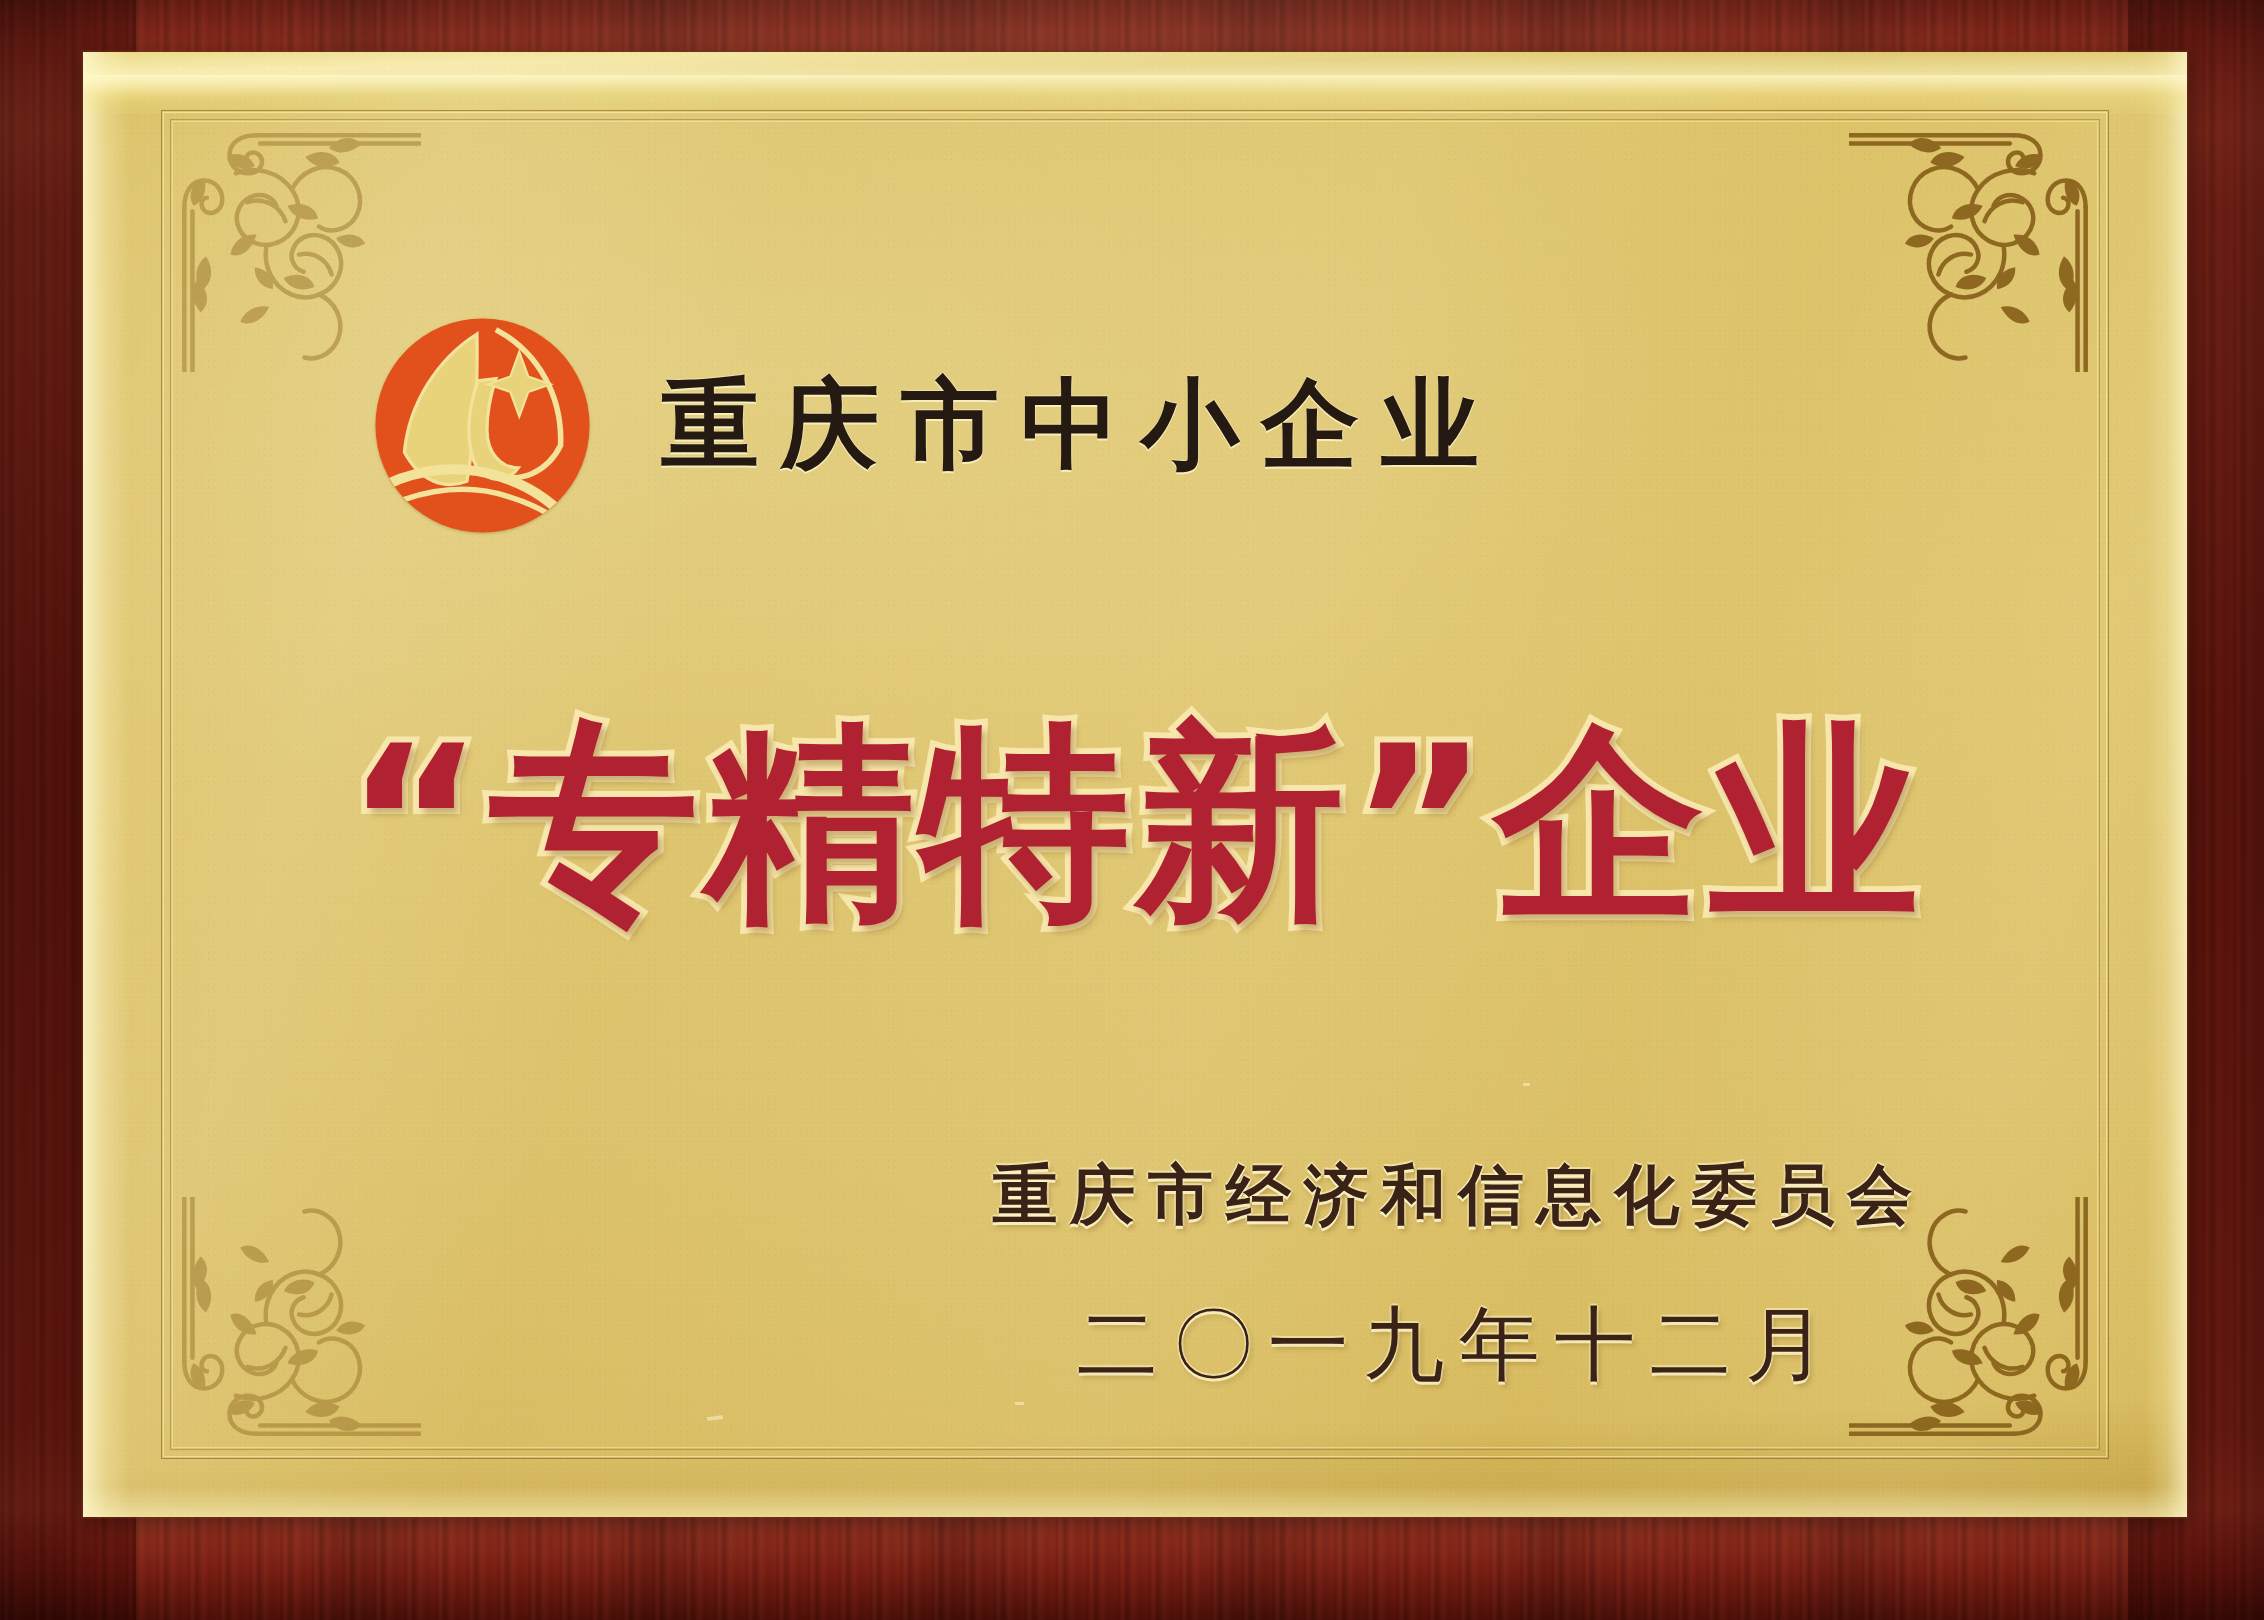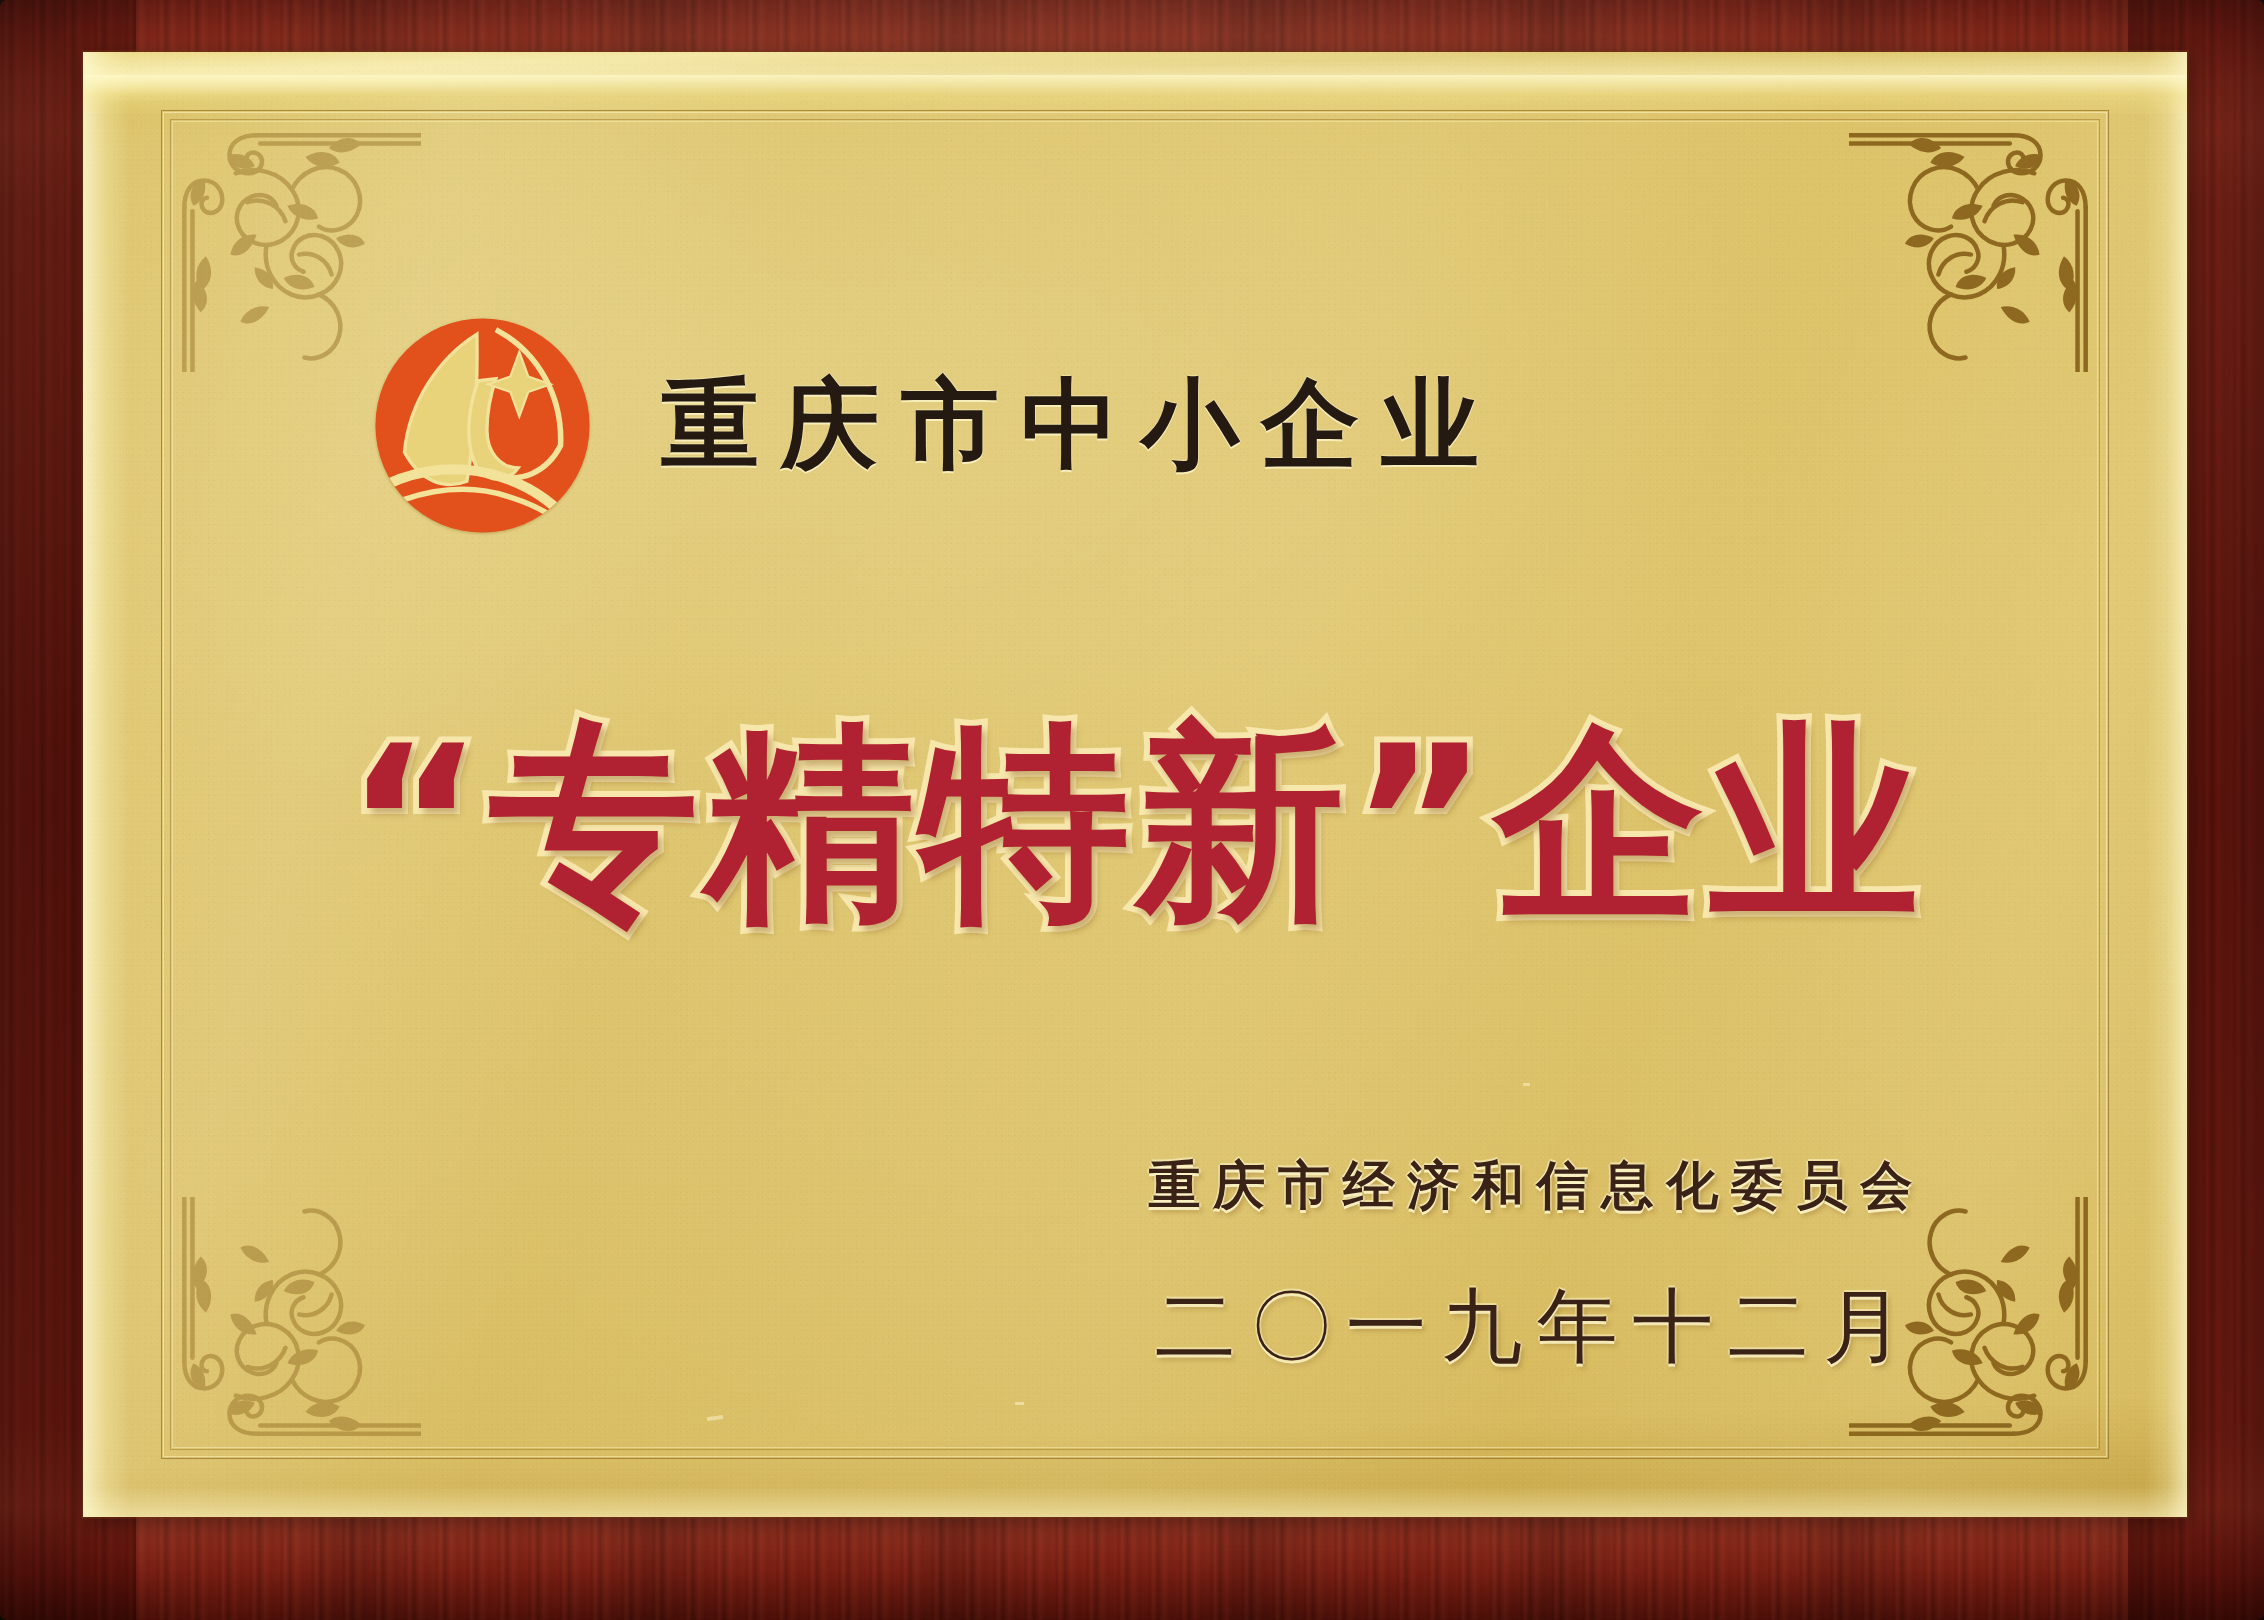--- a/index.html
+++ b/index.html
@@ -33,21 +33,20 @@
         #5e150e 0%,
         #7d2215 2.4%,
         #923020 5%,
         #9c3a27 8%,
         #8e2e1e 13%,
         #7d2417 50%,
         #8c2d1d 88%,
         #9c3a27 93%,
         #7a1f13 97%,
         #4b0f08 100%);
-    border-radius: 7px;
   }
   
   #frame-bevel-left, #frame-bevel-right{
     position:absolute; top:0; bottom:0; width:136px; pointer-events:none;
   }
   #frame-bevel-left{ left:0;
     background:linear-gradient(90deg,#4a0e07 0%,#6d1a10 18%,#8e2d1e 52%,#93321f 78%,#7d2417 100%); mix-blend-mode:multiply; opacity:.55;}
   #frame-bevel-right{ right:0;
     background:linear-gradient(270deg,#4a0e07 0%,#6d1a10 18%,#8e2d1e 52%,#93321f 78%,#7d2417 100%); mix-blend-mode:multiply; opacity:.55;}
   #frame-sheen{
@@ -175,21 +174,21 @@
   }
 
   
   #issuer-block{
     position:absolute; right:262px; top:1099px;
     text-align:center;
     font-family:"DejaVu Sans","Liberation Sans",sans-serif;
     color:#3a2216;
   }
   #issuer-name{
-    font-size:52px; font-weight:600; letter-spacing:12.7px;
+    font-size:65px; font-weight:600; letter-spacing:12.7px;
     white-space:nowrap;
     text-shadow:
       0 2.7px 0 rgba(255,248,205,.85),
       0 -1.8px 0 rgba(255,248,205,.55),
       1.8px 0 0 rgba(255,248,205,.45),
       -1.8px 0 0 rgba(255,248,205,.45),
       2.7px 4.5px 5.4px rgba(110,70,15,.28);
     font-family: Liberation Serif, serif;
   }
   #issue-date{

